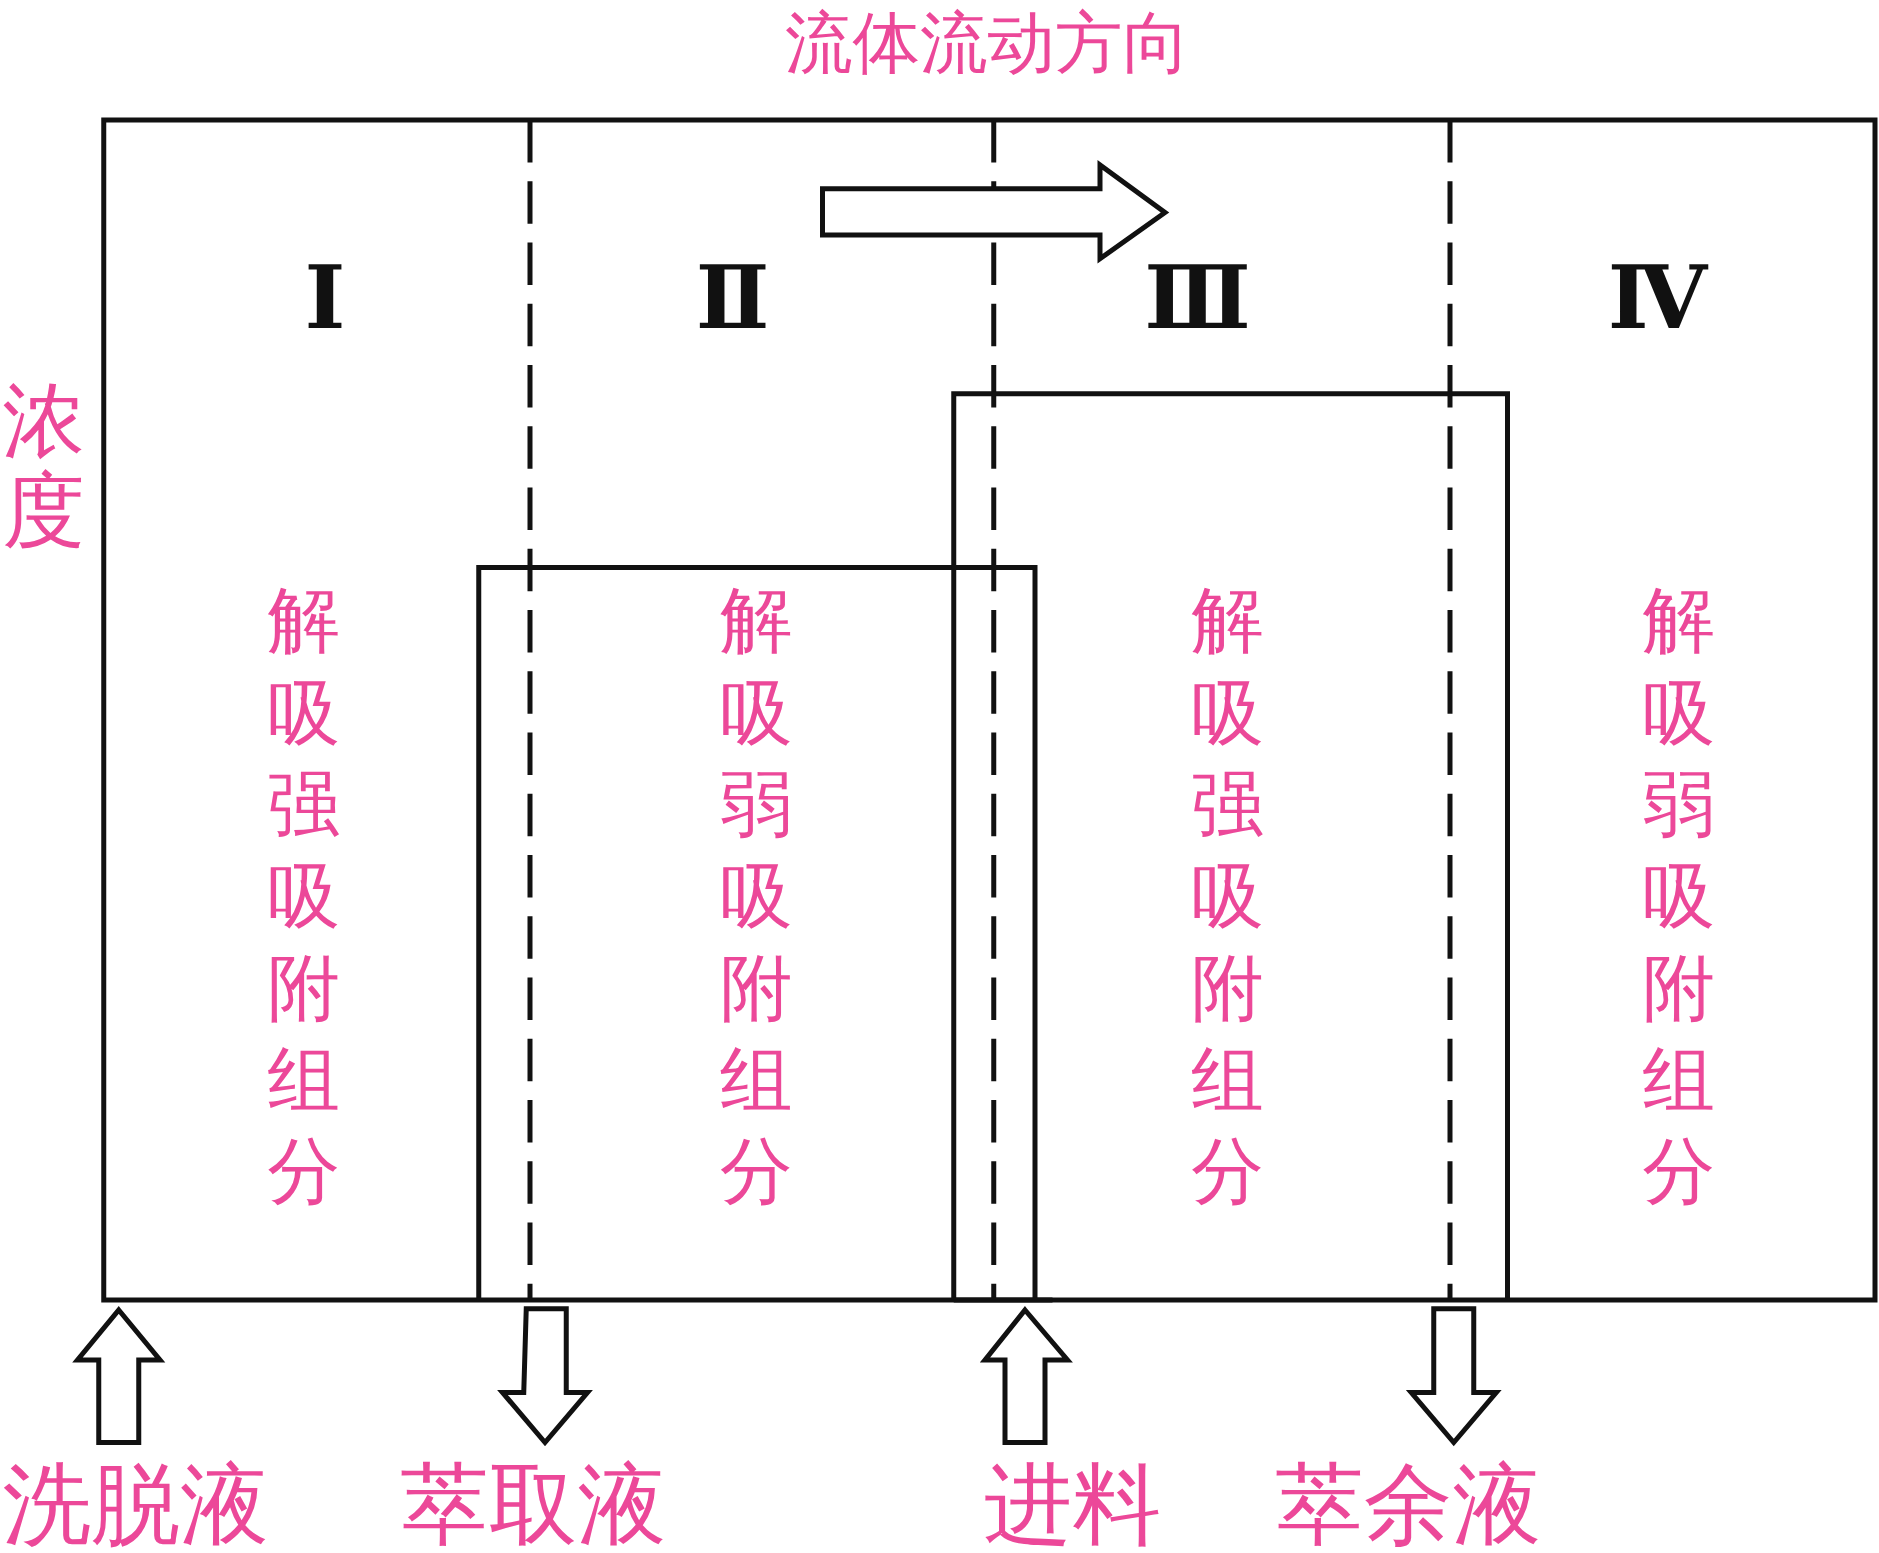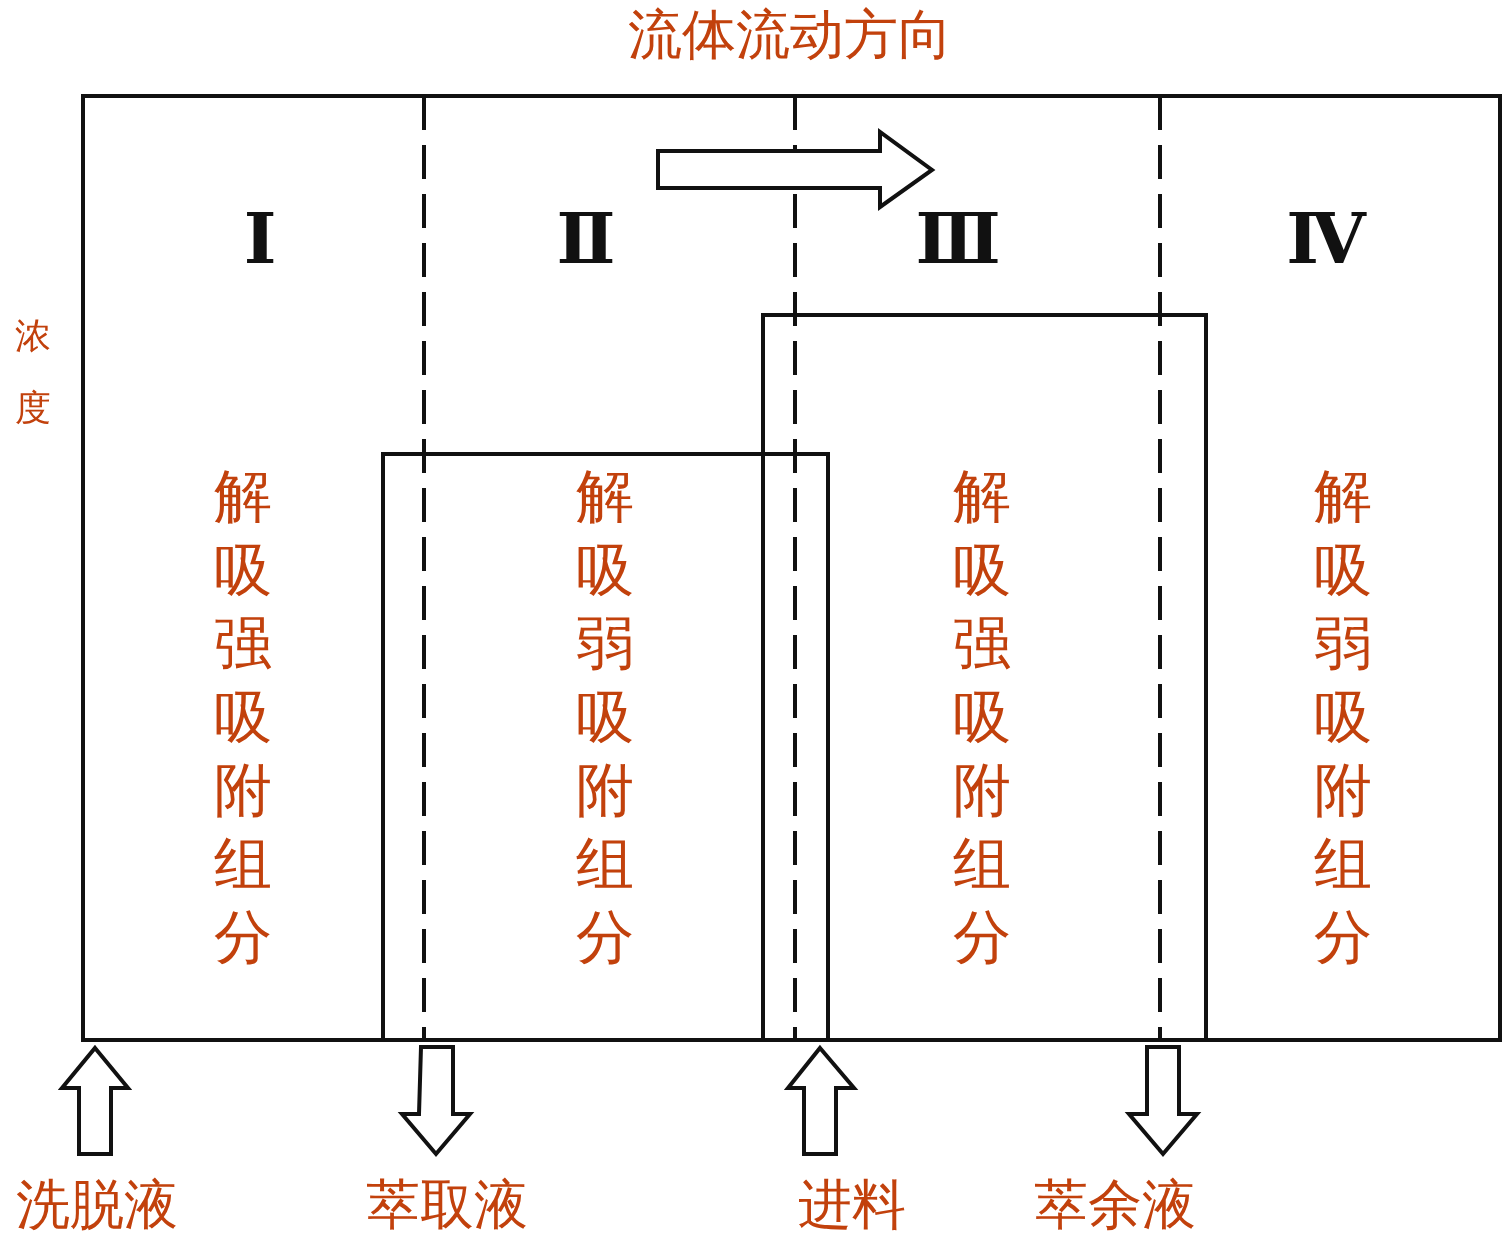--- a/index.html
+++ b/index.html
@@ -1,24 +1,24 @@
 <!DOCTYPE html>
 <html><head>
   <meta charset="utf-8">
   <style>
     html, body { margin: 0; padding: 0; background: #ffffff; }
     body { width: 1503px; height: 1242px; position: relative; overflow: hidden; font-family: "DejaVu Serif", "Liberation Serif", serif; color: #111; }
     svg { position: absolute; left: 0; top: 0; }
-    .lbl { position: absolute; font-family: Liberation Serif, serif; color: #c2410c; }
+    .lbl { position: absolute; font-family: Liberation Sans, sans-serif; color: #ec4899; }
     .title { left: 560px; top: 0px; width: 460px; text-align: center; font-size: 54px; line-height: 70px; }
-    .ylabel { left: 2px; top: 300px; width: 62px; font-size: 36px; line-height: 72px; text-align: center; }
+    .ylabel { left: 2px; top: 300px; width: 62px; font-size: 66px; line-height: 72px; text-align: center; }
     .zone { position: absolute; top: 200px; width: 100px; text-align: center; font-family: "Liberation Serif", "DejaVu Serif", serif; font-weight: bold; font-size: 70px; line-height: 80px; }
     .vcol { position: absolute; top: 460px; width: 70px; font-size: 58px; line-height: 73.5px; text-align: center; }
     .vcol span { display: block; }
-    .port { position: absolute; top: 1170px; font-size: 54px; line-height: 70px; white-space: nowrap; text-align: center; }
+    .port { position: absolute; top: 1170px; font-size: 71px; line-height: 70px; white-space: nowrap; text-align: center; }
   </style>
 </head>
 <body>
 
 <svg width="1503" height="1242" viewBox="0 0 1503 1242">
 
   <rect x="83" y="96" width="1417" height="944" fill="none" stroke="#111" stroke-width="4"></rect>
 
   <line x1="424" y1="96" x2="424" y2="1040" stroke="#111" stroke-width="4" stroke-dasharray="34 15"></line>
   <line x1="795" y1="96" x2="795" y2="1040" stroke="#111" stroke-width="4" stroke-dasharray="34 15"></line>
@@ -80,15 +80,15 @@
   <span>解</span>
   <span>吸</span>
   <span>弱</span>
   <span>吸</span>
   <span>附</span>
   <span>组</span>
   <span>分</span>
 </div>
 
 <div class="lbl port" style="left:2px; width:190px;">洗脱液</div>
-<div class="lbl port" style="left:352px; width:190px;">萃取液</div>
+<div class="lbl port" style="left:320px; width:190px;">萃取液</div>
 <div class="lbl port" style="left:787px; width:130px;">进料</div>
 <div class="lbl port" style="left:1020px; width:190px;">萃余液</div>
 
 </body></html>

